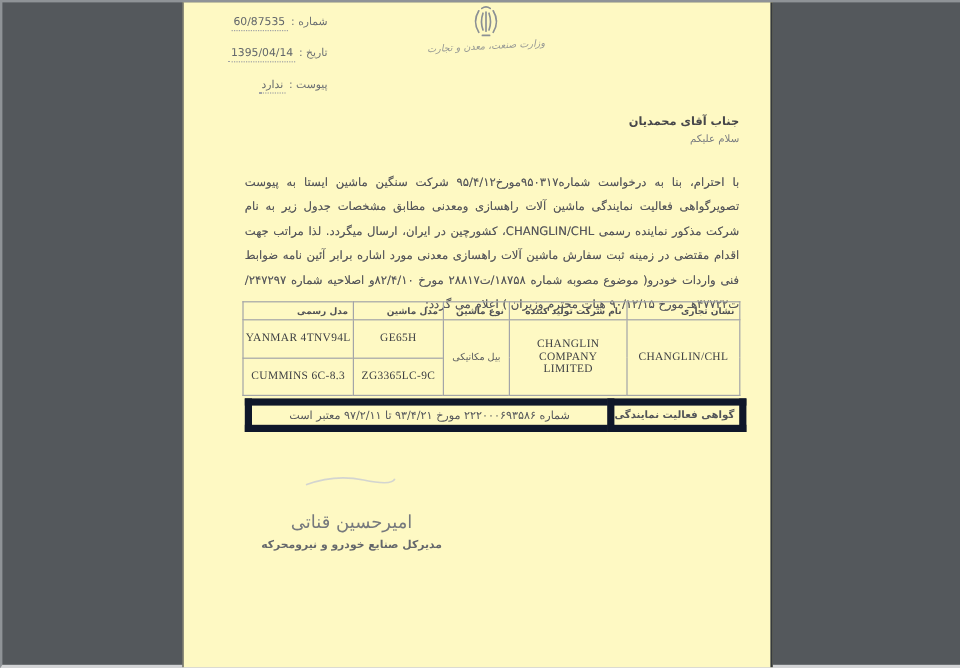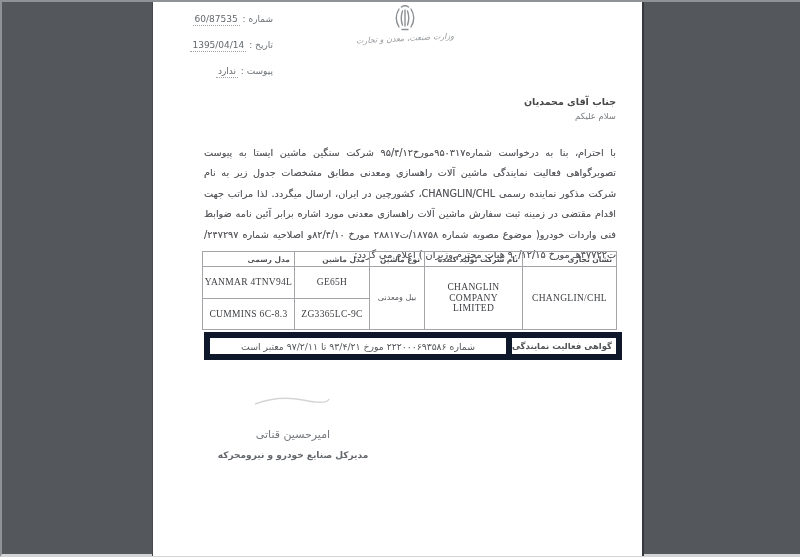--- a/index.html
+++ b/index.html
@@ -1,21 +1,21 @@
 <!DOCTYPE html>
 <html lang="fa"><head>
 <meta charset="utf-8">
 <style>
   html,body{margin:0;padding:0;width:800px;height:557px;overflow:hidden;
     font-family:"DejaVu Sans",sans-serif;}
   .canvas{position:relative;width:800px;height:557px;background:#54585c;
     box-sizing:border-box;border-top:2px solid #8f9397;border-left:2px solid #8f9397;
     border-bottom:3px solid #d3d4d6;}
   .page{position:absolute;left:150px;top:0;width:489px;height:554px;
-    background:#ffffff;border-right:2px solid #35393d;border-left:1px solid #45484c;
+    background:#fef9c3;border-right:2px solid #35393d;border-left:1px solid #45484c;
     box-sizing:content-box;}
   .page *{box-sizing:border-box;}
 
   
   .meta{position:absolute;top:4px;left:34px;width:86px;direction:rtl;}
   .meta-row{height:26px;line-height:26px;white-space:nowrap;font-size:9px;color:#6b6f73;}
   .meta-label{color:#6b6f73;}
   .meta-value{border-bottom:1px dotted #a0a2a5;padding:0 2px 1px 2px;color:#63676b;}
 
   
@@ -51,21 +51,21 @@
   
   .cert{top:330px;left:51px;width:412px;direction:rtl;table-layout:fixed;}
   .cert td{border:6px solid #0f172a;height:22px;}
   .cert-label{font-size:8.5px;font-weight:bold;color:#525458;text-align:right;
     padding:0 4px;white-space:nowrap;}
   .cert-value{font-size:9.3px;color:#54565a;text-align:center;white-space:nowrap;}
 
   
   .pen-stroke{position:absolute;top:390px;left:98px;}
   .sig{position:absolute;top:423px;left:56px;width:168px;text-align:center;direction:rtl;}
-  .sig-name{font-size:11px;color:#76797d;line-height:20px;}
+  .sig-name{font-size:15px;color:#76797d;line-height:20px;}
   .sig-title{font-size:9px;font-weight:bold;color:#64676b;line-height:20px;}
 </style>
 </head>
 <body>
 
 <div class="canvas">
   <div class="page">
 
     <div class="meta">
       <div class="meta-row">
@@ -116,21 +116,21 @@
           <tr class="hdr">
         <td>نشان تجاری</td>
         <td>نام شرکت تولید کننده</td>
         <td>نوع ماشین</td>
         <td>مدل ماشین</td>
         <td>مدل رسمی</td>
       </tr>
       <tr class="r1">
         <td class="latin" rowspan="2">CHANGLIN/CHL</td>
         <td class="latin manu" rowspan="2">CHANGLIN COMPANY LIMITED</td>
-        <td class="fa-cell" rowspan="2">بیل ومعدنی</td>
+        <td class="fa-cell" rowspan="2">بیل مکانیکی</td>
         <td class="latin">GE65H</td>
         <td class="latin">YANMAR 4TNV94L</td>
       </tr>
       <tr class="r2">
         <td class="latin">ZG3365LC-9C</td>
         <td class="latin">CUMMINS 6C-8.3</td>
       </tr>
     </tbody>
       </table>
 

